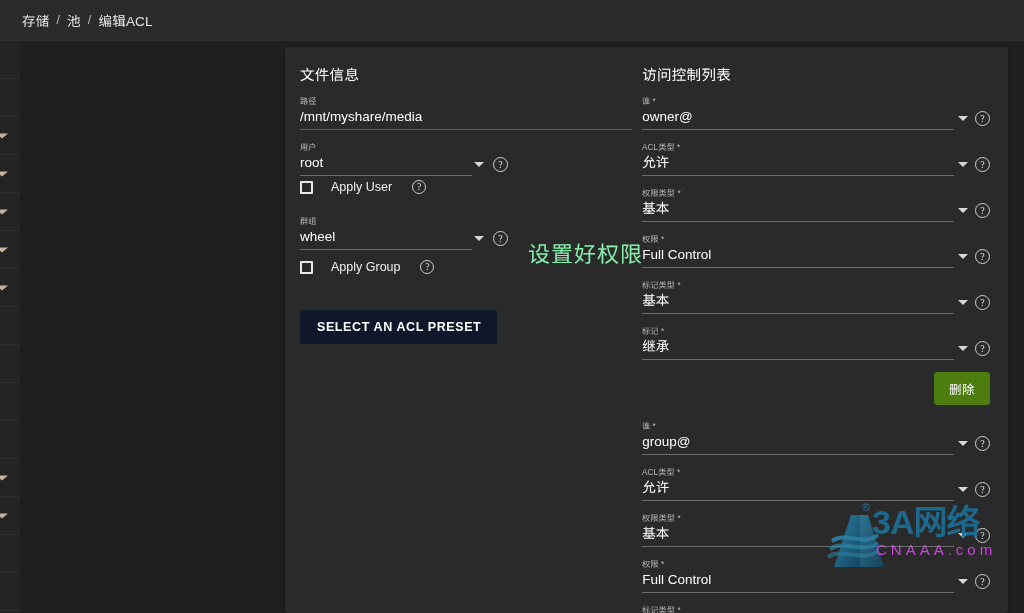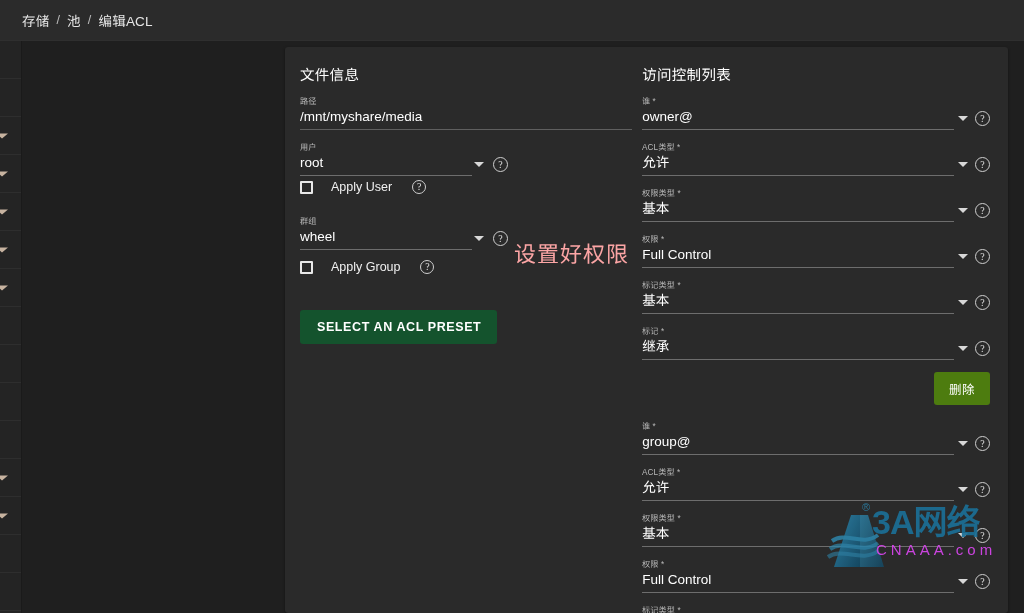--- a/index.html
+++ b/index.html
@@ -172,21 +172,21 @@
   }
   .cbox-label {
     font-size: 12.5px;
     color: #f0f0f0;
   }
   .checkrow .help { margin: 0 0 0 2px; width: 14px; height: 14px; line-height: 12px; }
 
   
   .btn-primary {
     display: inline-block;
-    background: #14532d;
+    background: #0f172a;
     color: #ffffff;
     font-size: 12.5px;
     font-weight: bold;
     letter-spacing: .6px;
     padding: 10px 16px 10px 17px;
     border: none; border-radius: 3px;
     cursor: pointer;
     margin-top: 22px;
   }
   .btn-grey {
@@ -199,23 +199,23 @@
     letter-spacing: .5px;
   }
   .delete-row {
     display: flex; justify-content: flex-end;
     margin: 6px 0 16px 0;
   }
 
   
   .annotation {
     position: absolute;
-    left: 214px; top: 175px;
+    left: 228px; top: 175px;
     font-size: 22px;
-    color: #fca5a5;
+    color: #86efac;
     letter-spacing: 1px;
     white-space: nowrap;
     pointer-events: none;
   }
 
   
   .watermark {
     position: absolute;
     right: 20px; bottom: 44px;
     width: 200px; height: 68px;

